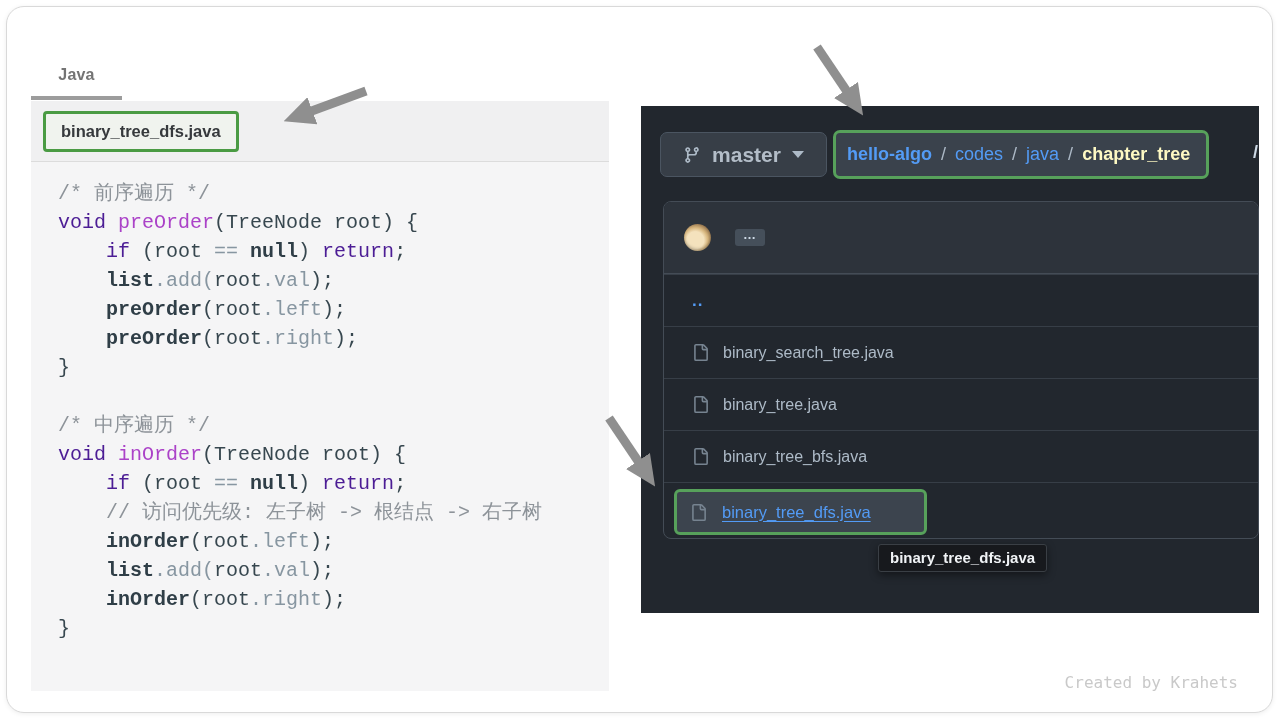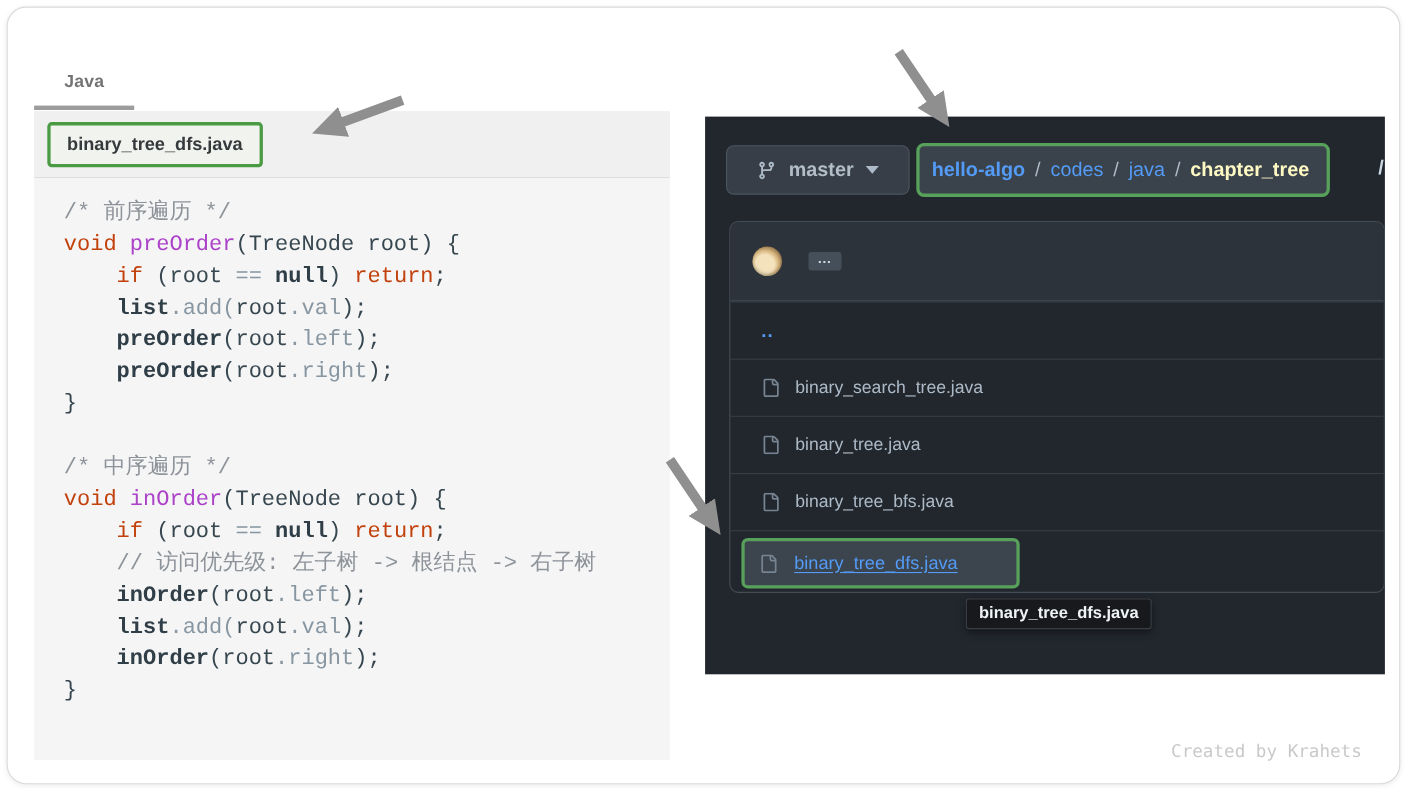--- a/index.html
+++ b/index.html
@@ -14,32 +14,32 @@
   .tab-underline { position:absolute; left:0; bottom:0; width:100%; height:4px; background:#9c9c9c; }
 
   .code-header { position:absolute; left:24px; top:94px; width:578px; height:61px; background:#f0f0f1; border-bottom:1px solid #dcdcdc; }
   .file-chip { position:absolute; left:12px; top:10px; height:41px; border:3px solid #4a9b43; border-radius:4px;
                background:#f0f3ee; display:flex; align-items:center; padding:0 15px;
                color:#36393c; font-weight:bold; font-size:16.5px; }
 
   .code-body { position:absolute; left:24px; top:155px; width:578px; height:529px; background:#f5f5f6; padding:17px 0 0 27px; }
   .code-line { font-family:Liberation Mono, monospace; font-size:20px; line-height:29px; white-space:pre; }
   .tk-c  { color:#8d9399; }
-  .tk-k  { color:#c2410c; }
+  .tk-k  { color:#4c1d95; }
   .tk-nf { color:#ab42c8; }
   .tk-n  { color:#37474f; }
   .tk-b  { color:#2f3e47; font-weight:bold; }
   .tk-p  { color:#8796a1; }
 
   
   .gh-panel { position:absolute; left:634px; top:99px; width:618px; height:507px; background:#22272e; overflow:hidden; color:#adbac7; }
 
   .branch-btn { position:absolute; left:19px; top:26px; width:167px; height:45px; background:#373e47;
                 border:1px solid #4b5561; border-radius:7px; display:flex; align-items:center; justify-content:center; gap:11px; }
-  .branch-btn .lbl { color:#b3bdc8; font-size:18px; font-weight:600; }
+  .branch-btn .lbl { color:#b3bdc8; font-size:21px; font-weight:600; }
   .caret-down { width:0; height:0; border-left:6px solid transparent; border-right:6px solid transparent; border-top:7px solid #adbac7; }
 
   .crumb-box { position:absolute; left:192px; top:24px; width:376px; height:49px; background:#3a424c;
                border:3px solid #57a15b; border-radius:7px; display:flex; align-items:center; gap:9px; padding:0 11px; font-size:18px; white-space:nowrap; }
   .crumb-repo { color:#539bf5; font-weight:bold; }
   .crumb-link { color:#539bf5; }
   .crumb-sep  { color:#adbac7; }
   .crumb-cur  { color:#fef9c3; font-weight:bold; }
   .crumb-trailing { position:absolute; left:612px; top:36px; font-size:18px; font-weight:bold; color:#cdd9e5; }
 

